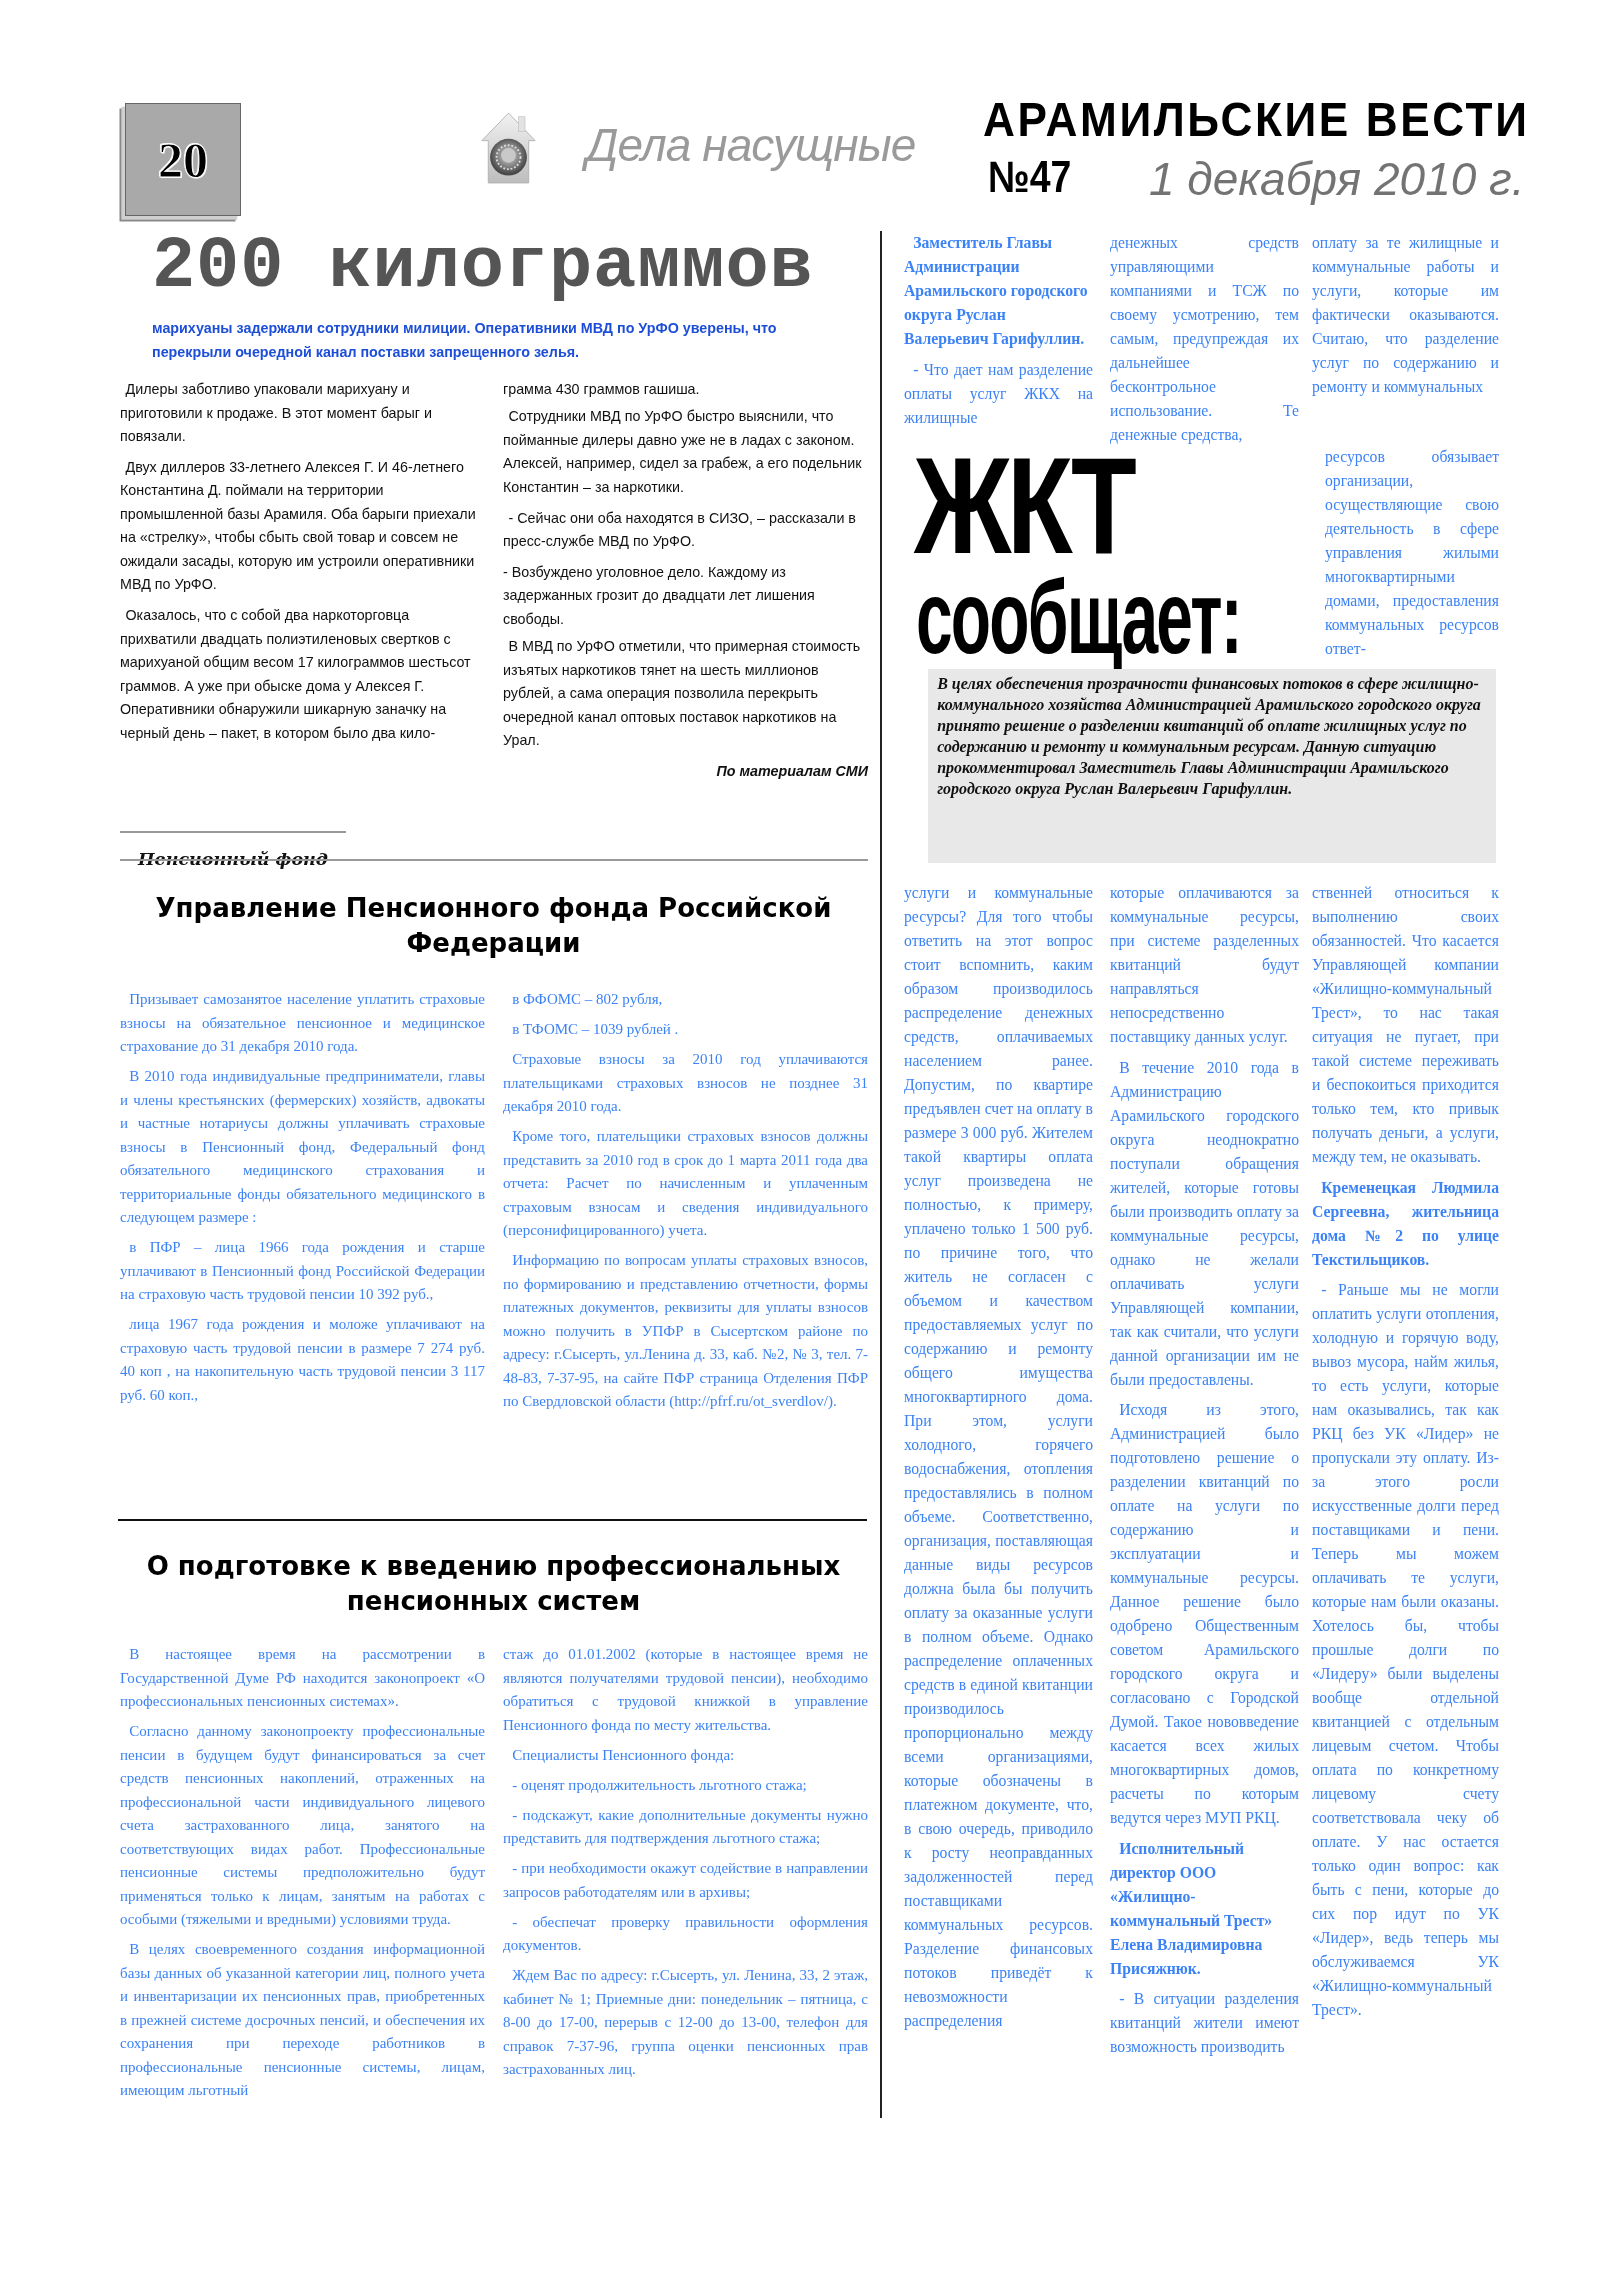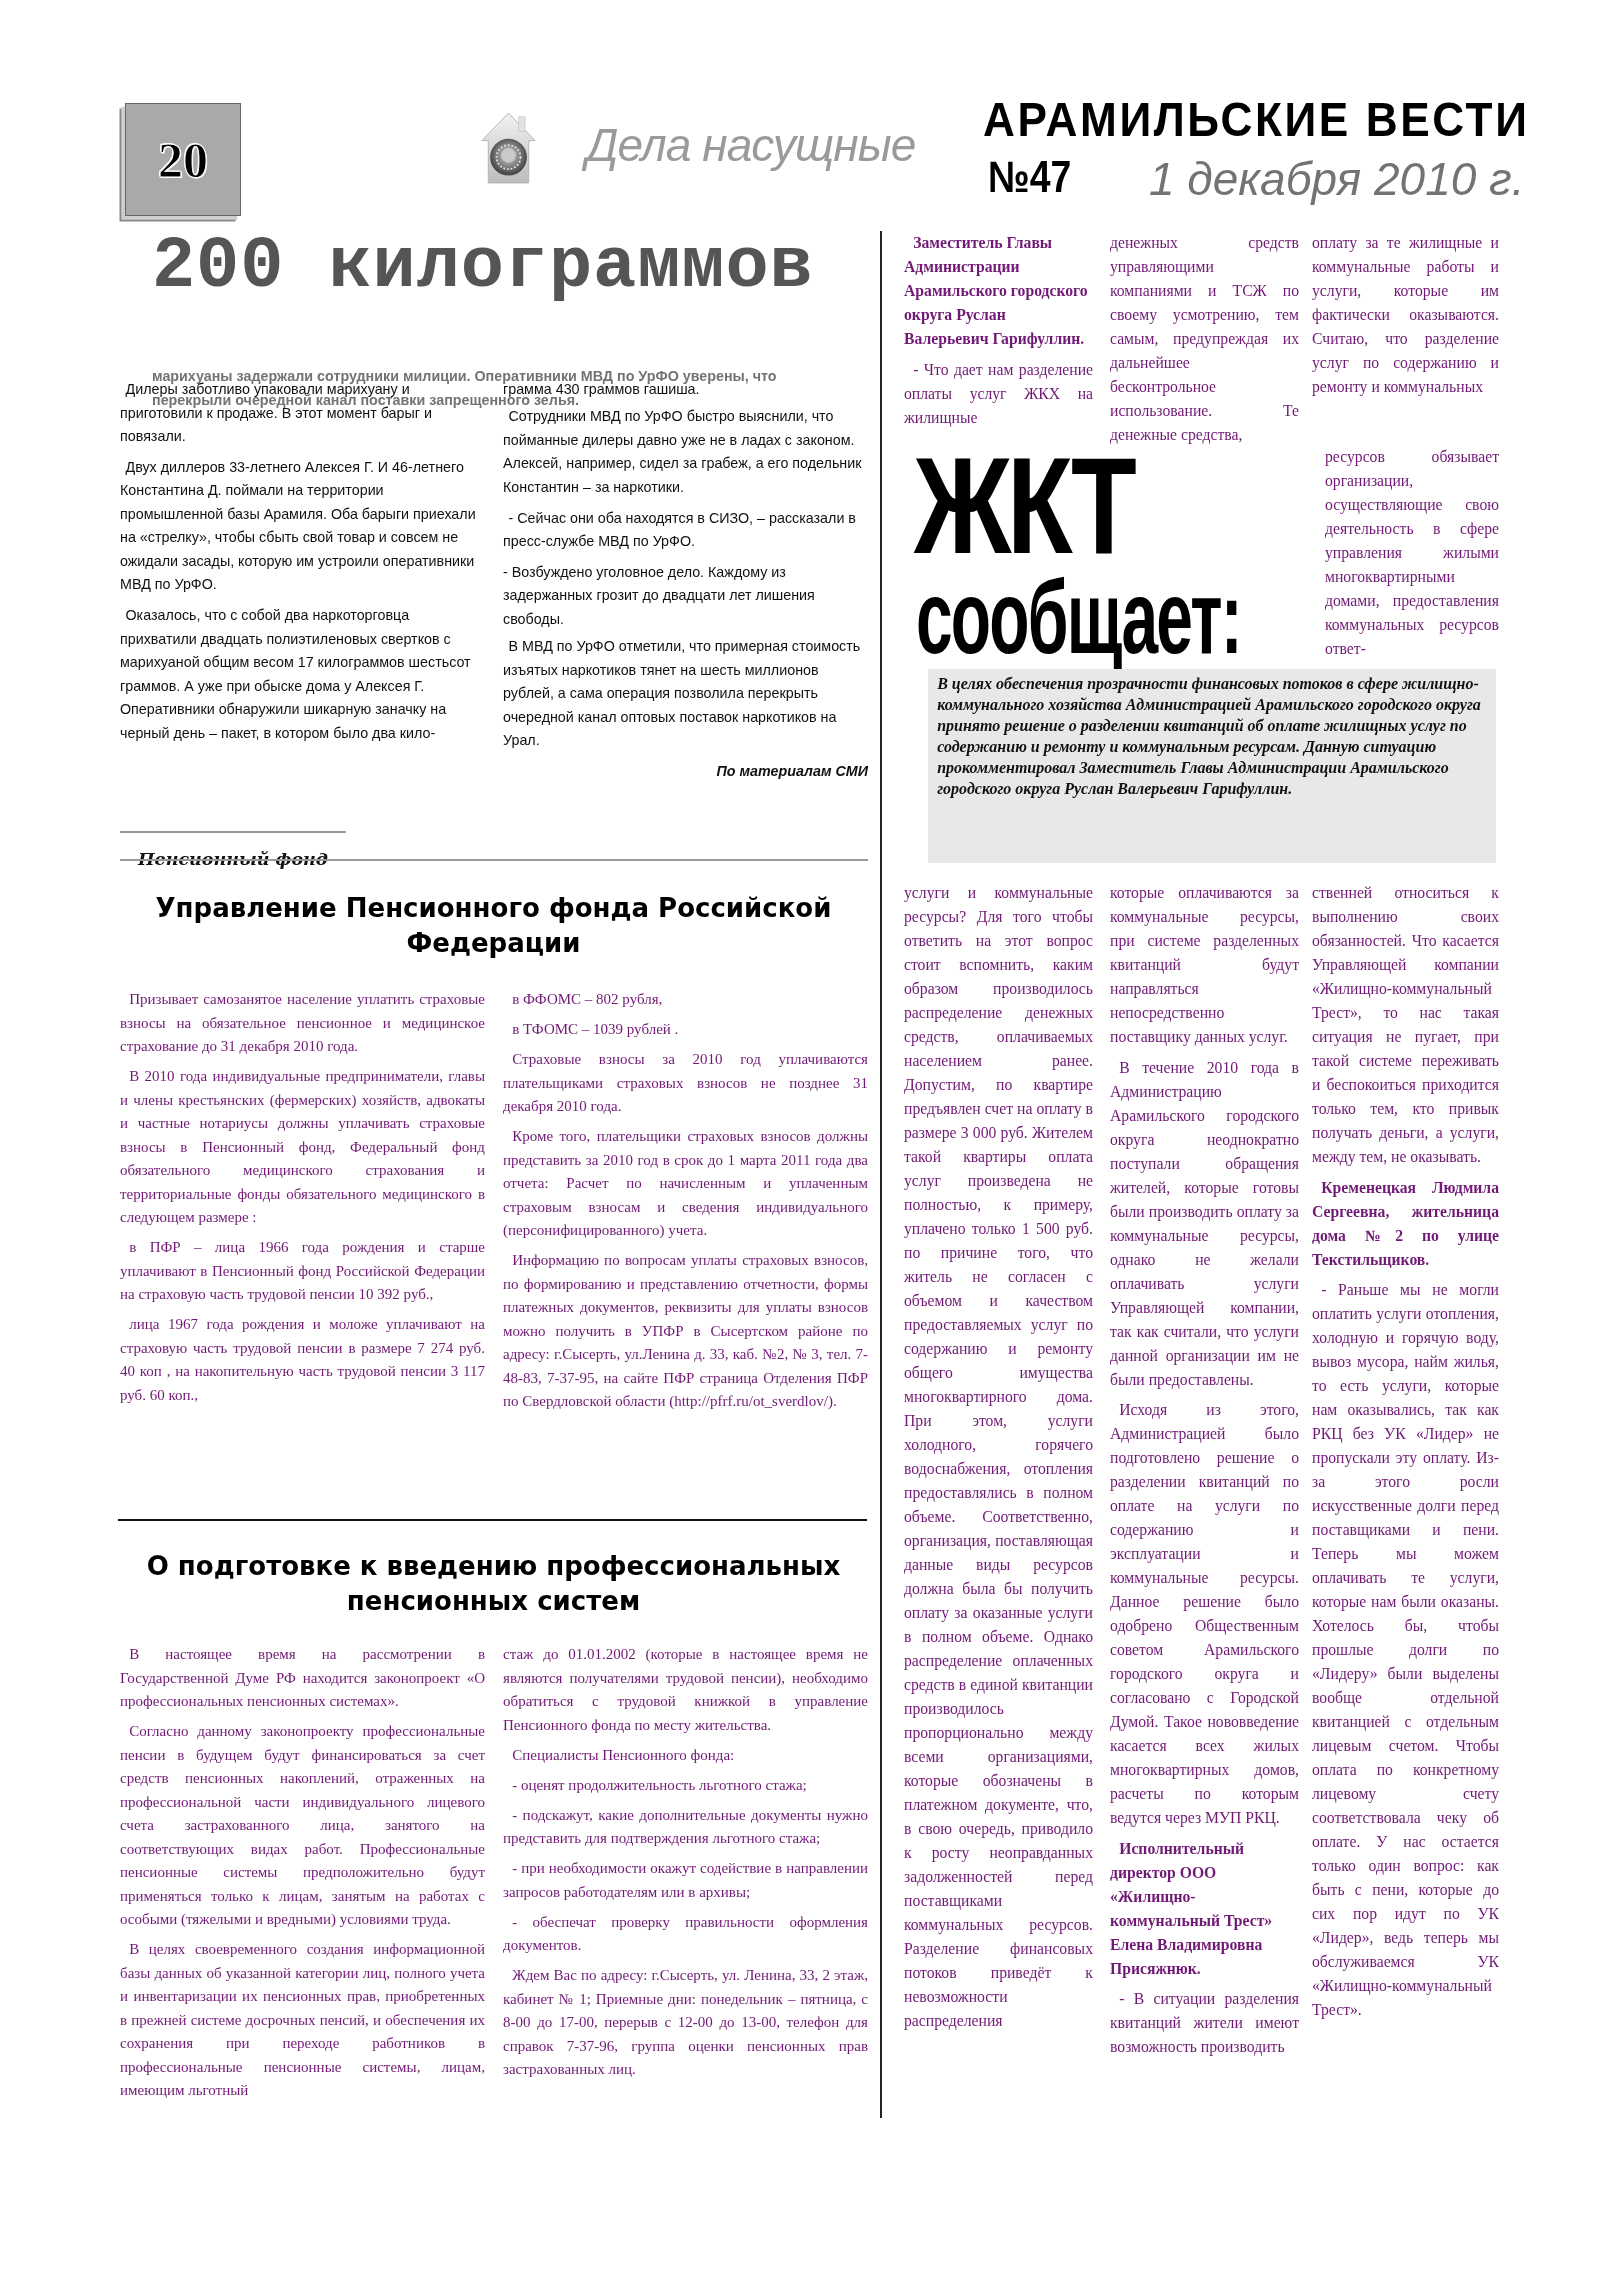--- a/index.html
+++ b/index.html
@@ -11,31 +11,31 @@
   .page-num-box { left: 125px; top: 103px; width: 116px; height: 113px; background: #a9a9a9; border: 1.8px solid #666; box-shadow: -3.7px 3.7px 0 #cfcfcf, -5.5px 5.5px 0 #888; display:flex; align-items:center; justify-content:center; }
   .page-num { font-family: "Liberation Serif", serif; font-weight: bold; font-size: 50px; color: #000; -webkit-text-stroke: 0.9px #fff; text-shadow: 0 0 1.8px #fff, 0.9px 0.9px 0 #fff, -0.9px -0.9px 0 #fff; }
   .section-icon { left: 480px; top: 111px; width: 57px; height: 74px; }
   .section-title { left: 586px; top: 118px; font-family: "Liberation Sans", sans-serif; font-style: italic; font-size: 46px; color: #9a9a9a; letter-spacing: -0.9px; }
   .paper-title { left: 983px; top: 92px; font-family: "Liberation Sans", sans-serif; font-weight: bold; font-size: 48px; letter-spacing: 2.8px; color:#000; transform: scaleX(0.92); transform-origin: left; }
   .issue-no { left: 988px; top: 152px; font-family: "Liberation Sans", sans-serif; font-weight: bold; font-size: 44px; color:#000; transform: scaleX(0.85); transform-origin:left; }
   .issue-date { left: 1149px; top: 152px; font-family: "Liberation Sans", sans-serif; font-style: italic; font-size: 46px; color:#737373; }
 
   
   .big-headline { left: 152px; top: 226px; font-family: Liberation Mono, monospace; font-weight: bold; font-size: 72px; color: #555; letter-spacing: 0.9px; }
-  .lead { left: 152px; top: 316px; width: 646px; font-family: "Liberation Sans", sans-serif; font-weight: bold; font-size: 14.3px; line-height: 24px; color: #737373; margin-top: 48px; }
+  .lead { left: 152px; top: 316px; width: 646px; font-family: "Liberation Sans", sans-serif; font-weight: bold; font-size: 14.3px; line-height: 24px; color: #1d4ed8; }
   .sans-col { font-family: "Liberation Sans", sans-serif; font-size: 14.3px; line-height: 23.5px; color: #111; }
   .sans-col p { margin-bottom: 7.4px; text-indent: 5.5px; }
   .sans-col p.noind { text-indent: 0; margin-bottom: 3.7px; }
   .credit { font-weight: bold; font-style: italic; text-align: right; margin-top: 7.4px; }
 
   
   .vdivider { left: 880px; top: 231px; width: 1.8px; height: 1887px; background: #222; }
 
   
-  .serif-col { font-family: "Liberation Serif", serif; font-size: 15.7px; line-height: 24px; text-align: justify; color: #701a75; }
+  .serif-col { font-family: "Liberation Serif", serif; font-size: 15.7px; line-height: 24px; text-align: justify; color: #3b82f6; }
   .serif-col p { margin-bottom: 6.5px; text-indent: 9.2px; }
   .serif-col p.bold { font-weight: bold; }
   .serif-col p.cont { text-indent: 0; }
   .zhkt1 { left: 914px; top: 441px; font-family: "Liberation Sans", sans-serif; font-weight: bold; font-size: 138px; line-height: 129px; color: #000; transform: scaleX(0.78); transform-origin: left; letter-spacing: -5.5px; }
   .zhkt2 { left: 916px; top: 572px; font-family: "Liberation Sans", sans-serif; font-weight: bold; font-size: 103px; line-height: 92px; color: #000; transform: scaleX(0.64); transform-origin: left; letter-spacing: -2.8px; }
   .intro-box { left: 928px; top: 669px; width: 568px; height: 194px; background: #e8e8e8; padding: 3.7px 7.4px 0 9.2px; font-family: "Liberation Serif", serif; font-weight: bold; font-style: italic; font-size: 16px; line-height: 21px; color: #111; }
 
   
   .rubric-line1 { left: 120px; top: 831px; width: 226px; height: 1.8px; background: #999; }
   .rubric { left: 138px; top: 834px; font-family: "DejaVu Serif", serif; font-style: italic; font-weight: bold; font-size: 17.5px; color: #111; margin-top: 15px; }

